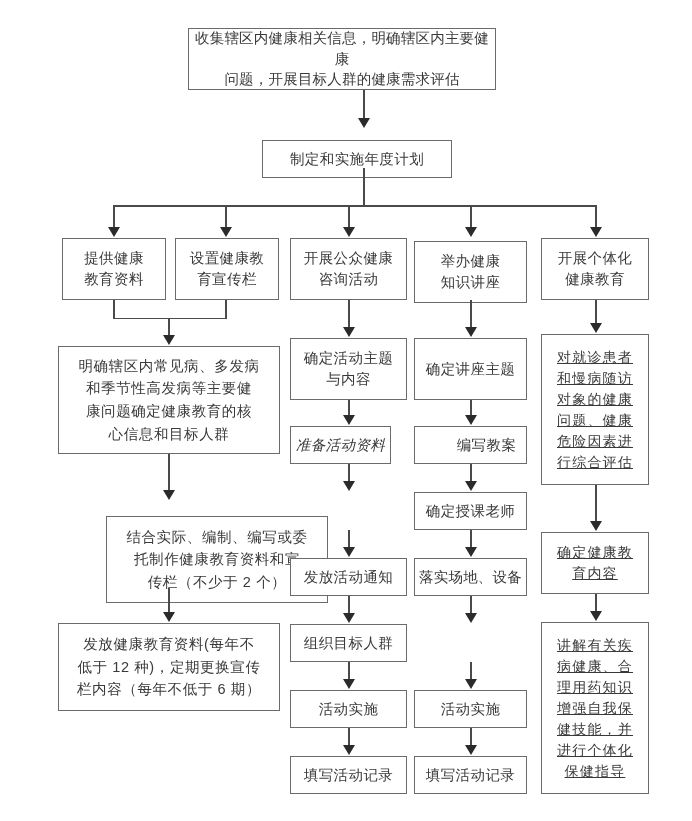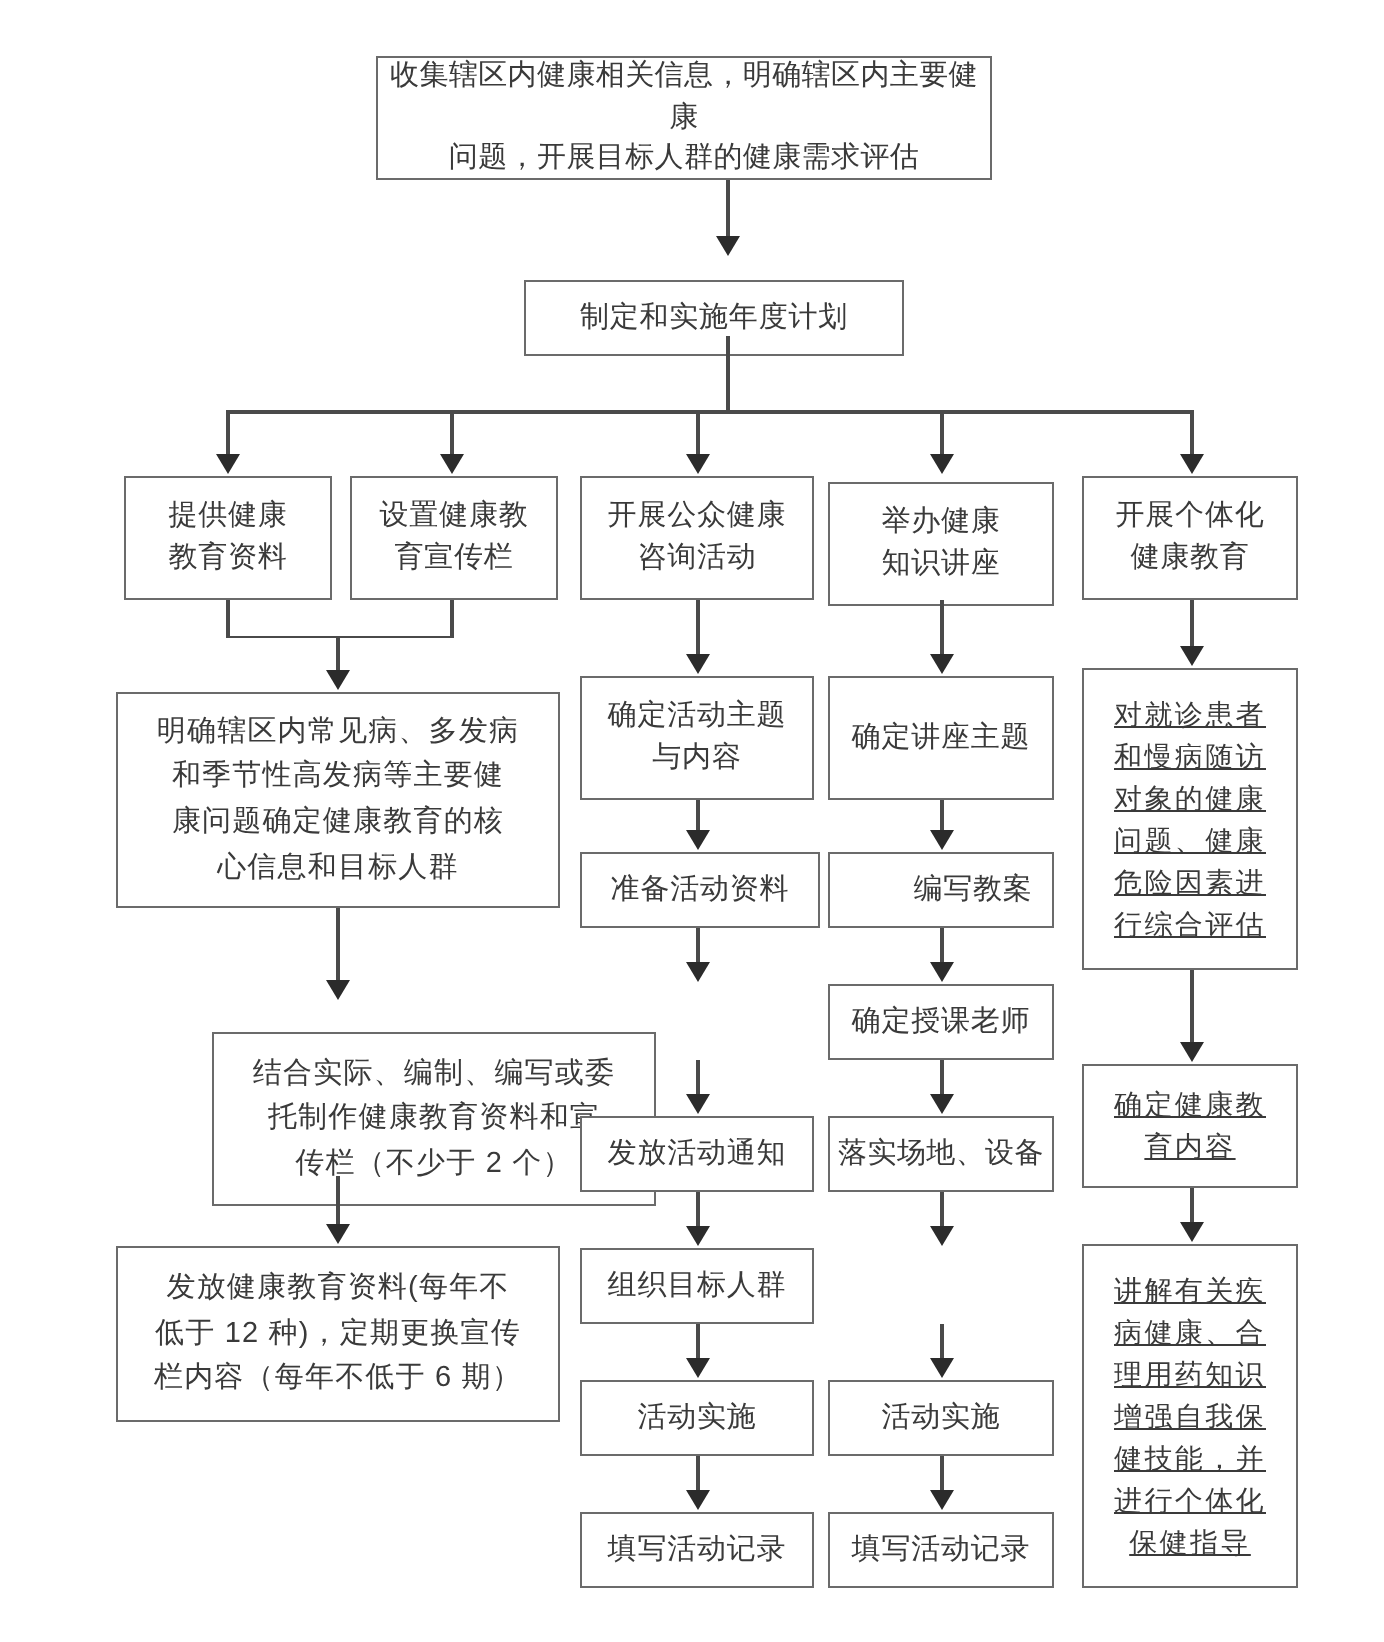--- a/index.html
+++ b/index.html
@@ -123,21 +123,21 @@
 低于 12 种)，定期更换宣传
 栏内容（每年不低于 6 期）</div>
 
   <div class="conn vline" style="left:348px; top:300px; width:1.8px; height:32px;"></div>
   <div class="arrow" style="left:342.5px; top:327px;"></div>
   <div class="node" style="left:290px; top:338px; width:117px; height:62px;">确定活动主题
 与内容</div>
 
   <div class="conn vline" style="left:348px; top:400px; width:1.8px; height:20px;"></div>
   <div class="arrow" style="left:342.5px; top:415px;"></div>
-  <div class="node" style="left:290px; top:426px; width:120px; height:38px;">准备活动资料</div>
+  <div class="node" style="left:290px; top:426px; width:101px; height:38px;font-style:italic;">准备活动资料</div>
 
   <div class="conn vline" style="left:348px; top:464px; width:1.8px; height:22px;"></div>
   <div class="arrow" style="left:342.5px; top:481px;"></div>
 
   <div class="conn vline" style="left:348px; top:530px; width:1.8px; height:22px;"></div>
   <div class="arrow" style="left:342.5px; top:547px;"></div>
   <div class="node" style="left:290px; top:558px; width:117px; height:38px;">发放活动通知</div>
 
   <div class="conn vline" style="left:348px; top:596px; width:1.8px; height:22px;"></div>
   <div class="arrow" style="left:342.5px; top:613px;"></div>

